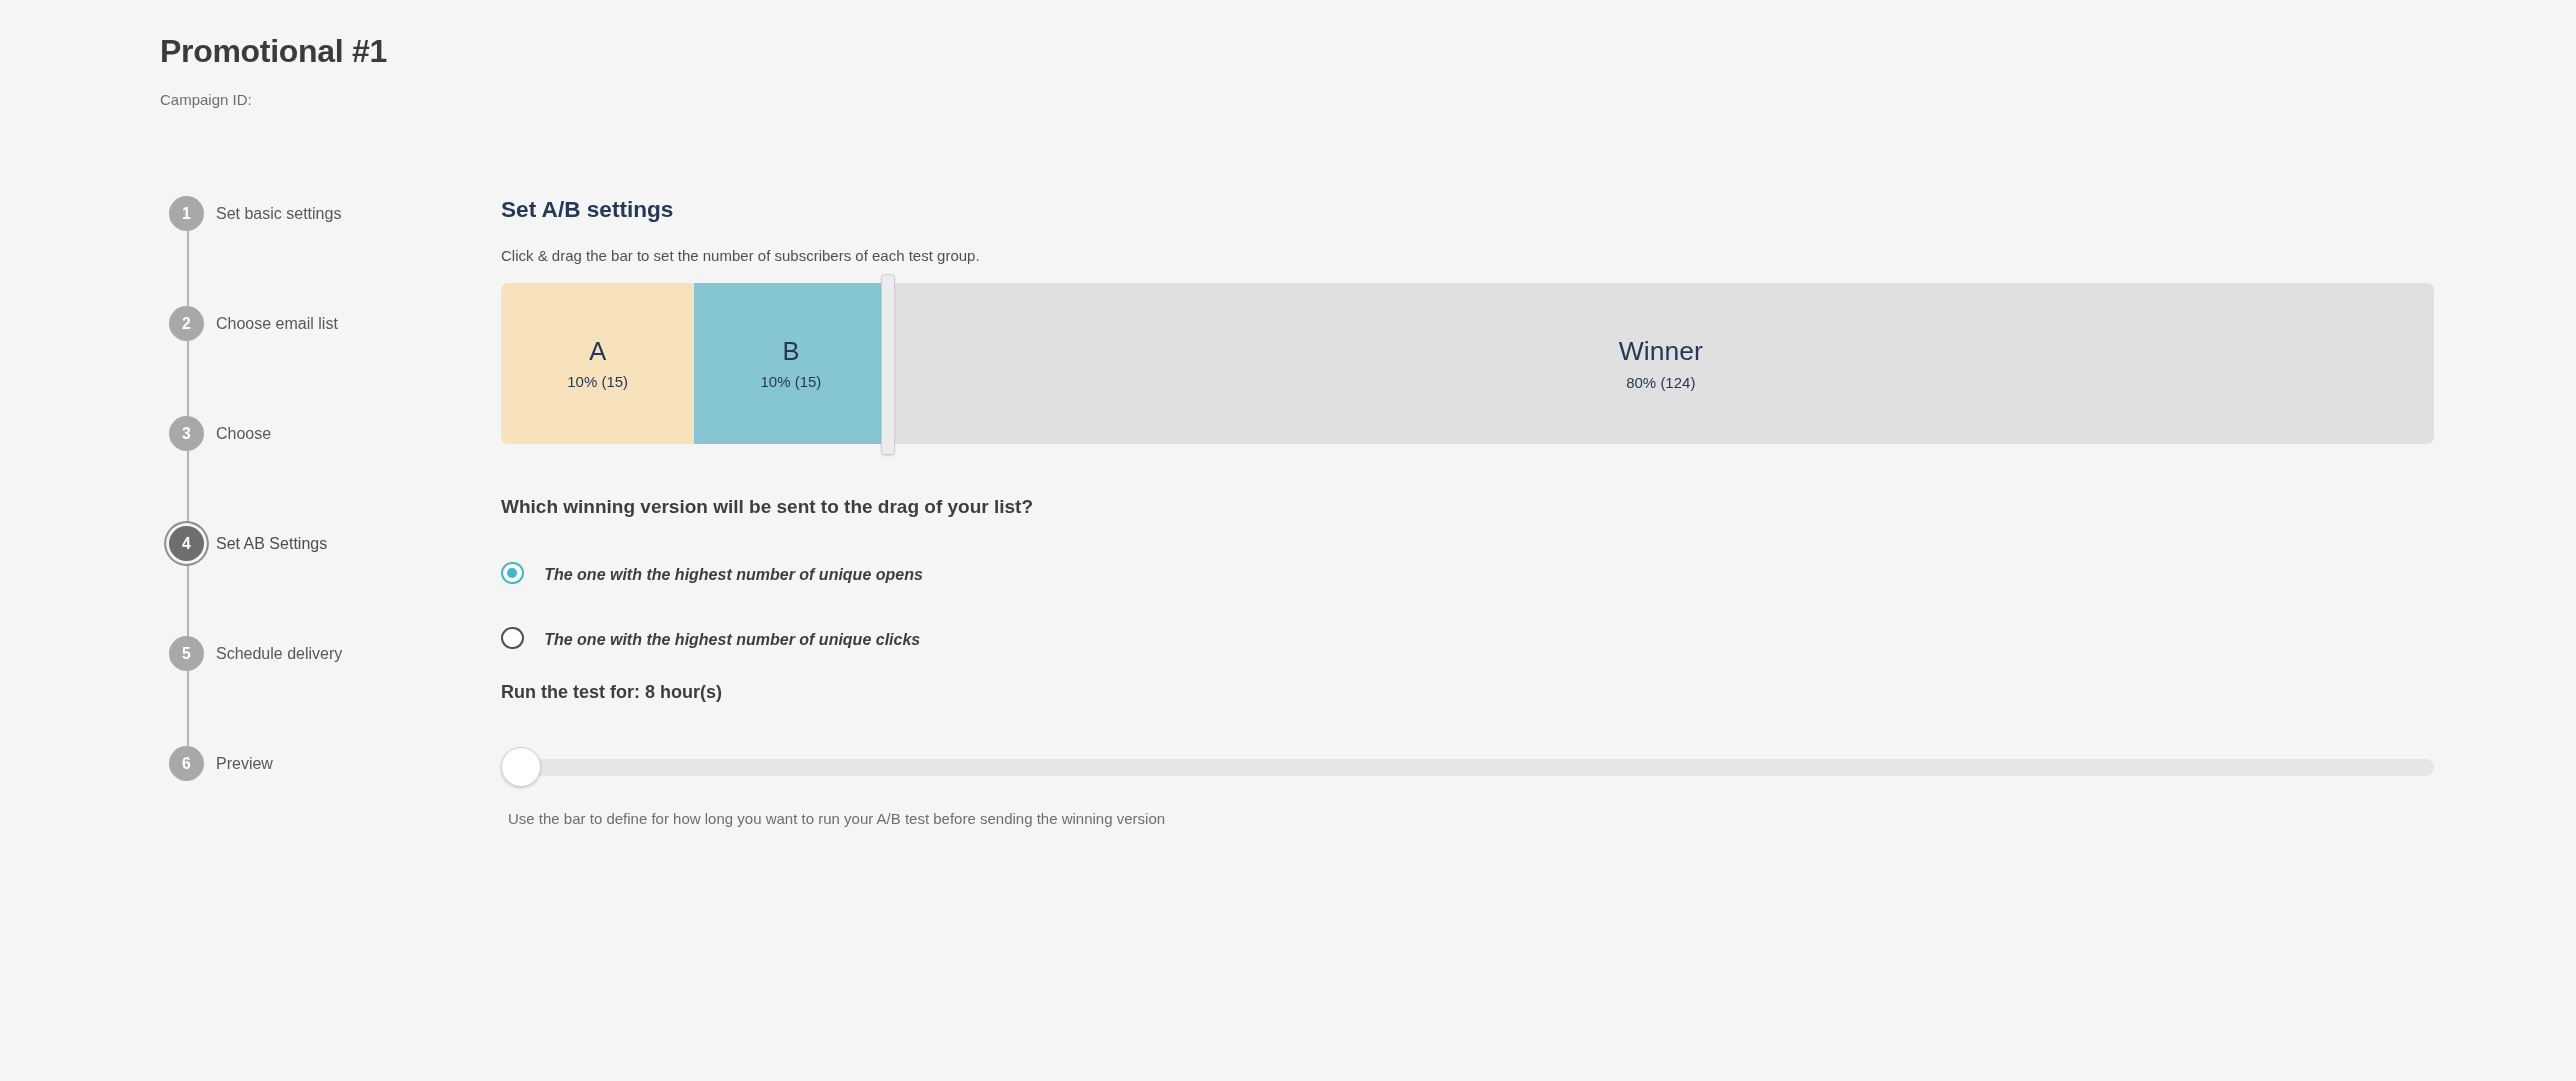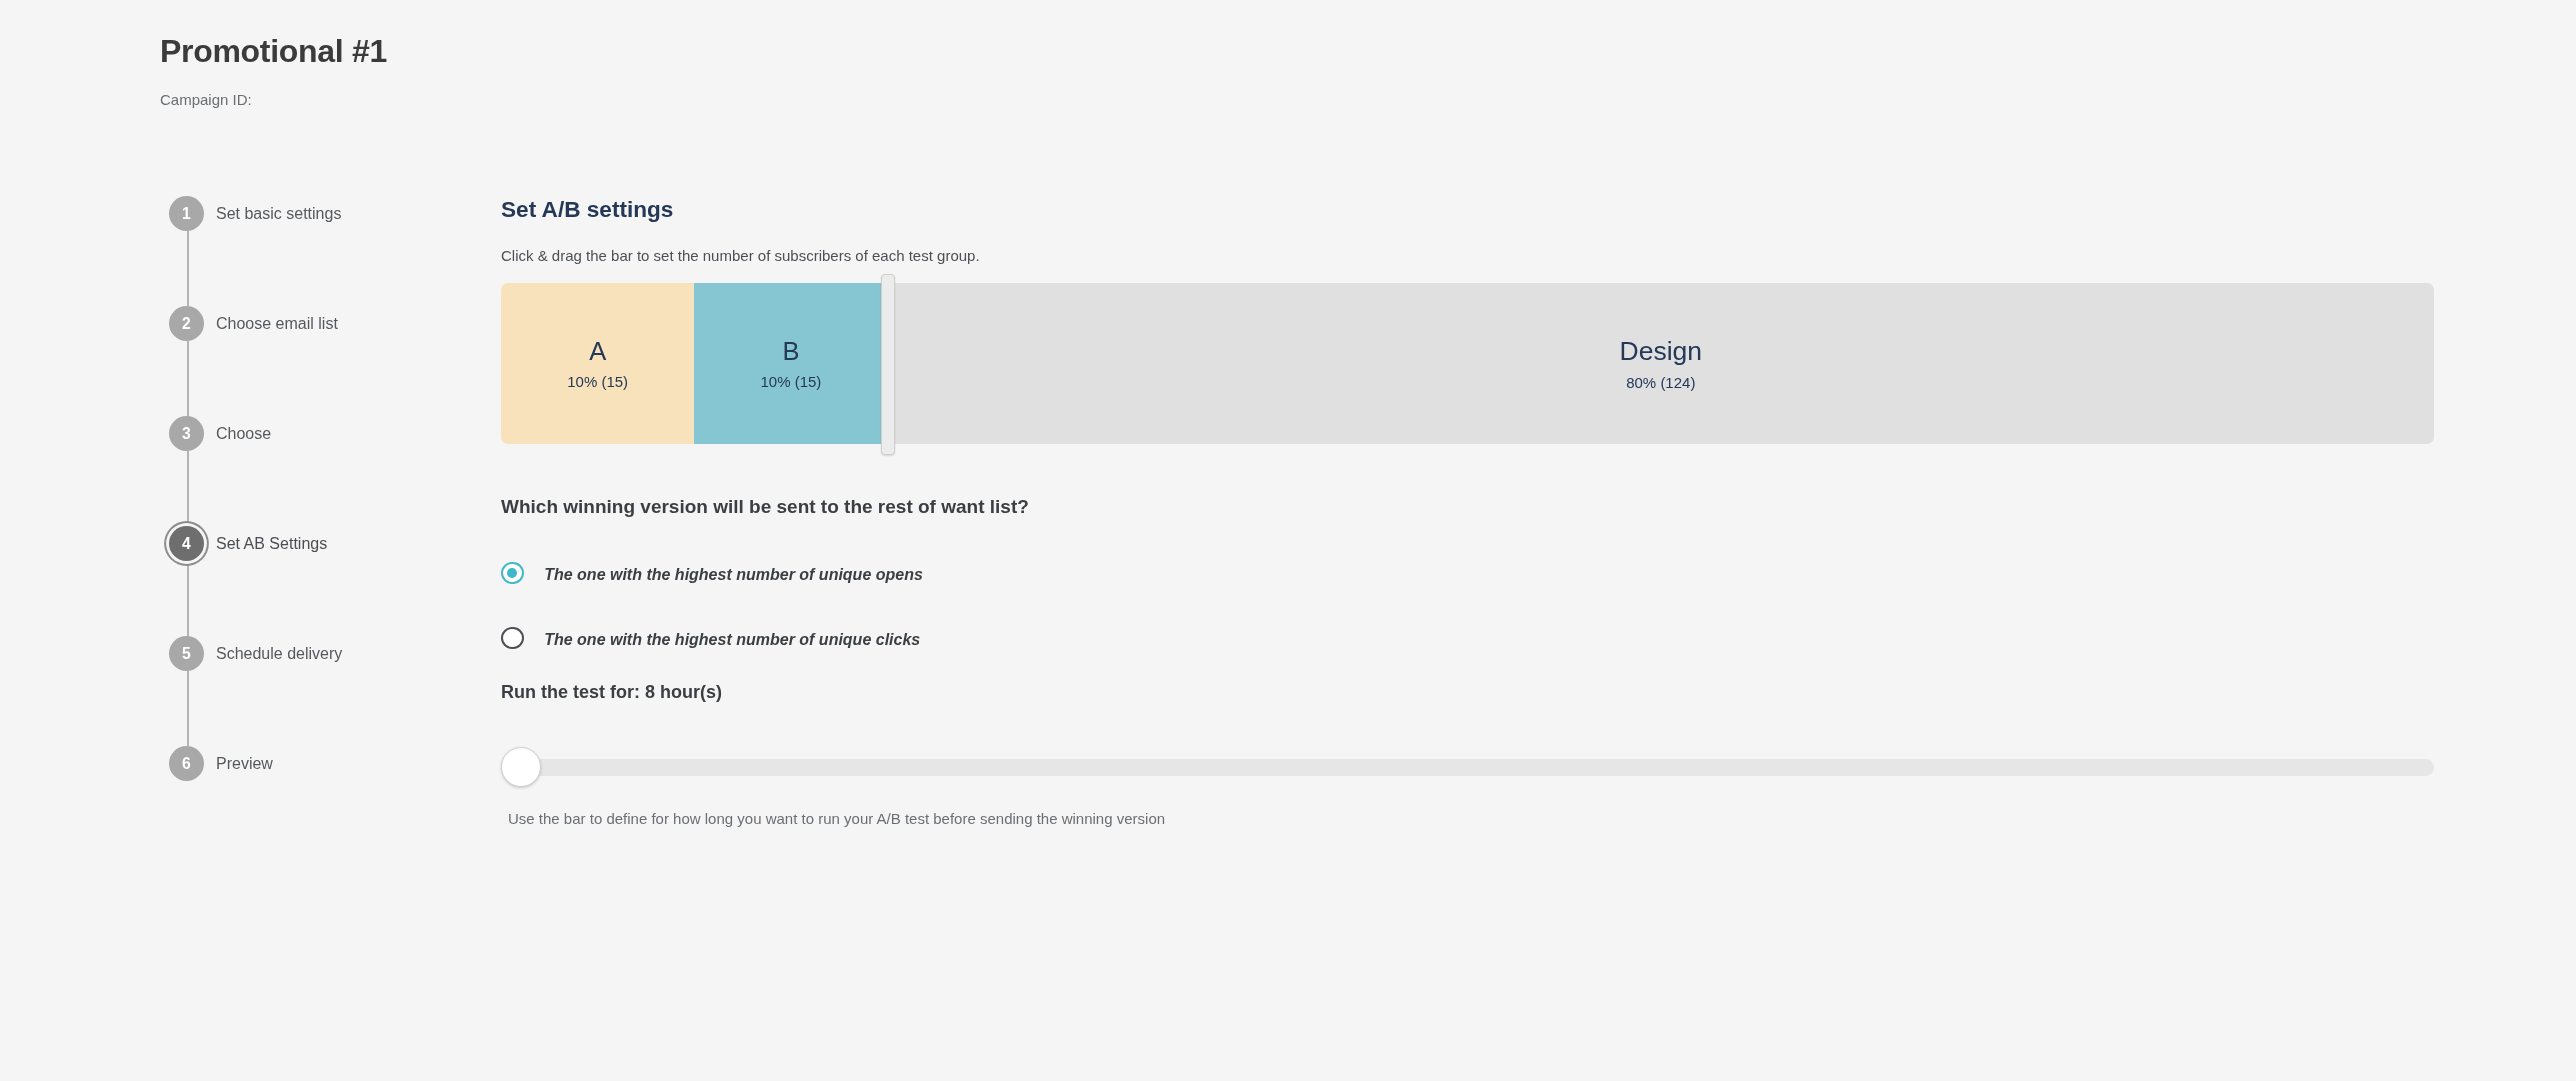--- a/index.html
+++ b/index.html
@@ -325,29 +325,29 @@
         <div class="seg-letter">A</div>
         <div class="seg-sub">10% (15)</div>
       </div>
 
       <div class="seg seg-b" id="seg-b" style="width: 10%;">
         <div class="seg-letter">B</div>
         <div class="seg-sub">10% (15)</div>
       </div>
 
       <div class="seg seg-w">
-        <div class="seg-letter">Design</div>
+        <div class="seg-letter">Winner</div>
         <div class="seg-sub">80% (124)</div>
       </div>
 
     </div>
     <div class="split-handle" id="split-handle" style="left: calc(20% - 6.9px);"></div>
   </div>
 
-  <div class="question">Which winning version will be sent to the rest of want list?</div>
+  <div class="question">Which winning version will be sent to the drag of your list?</div>
 
   <div class="radio-list">
 
     <div class="radio-row checked">
       <span class="radio-mark"></span>
       <span class="radio-label">The one with the highest number of unique opens</span>
     </div>
 
     <div class="radio-row">
       <span class="radio-mark"></span>

